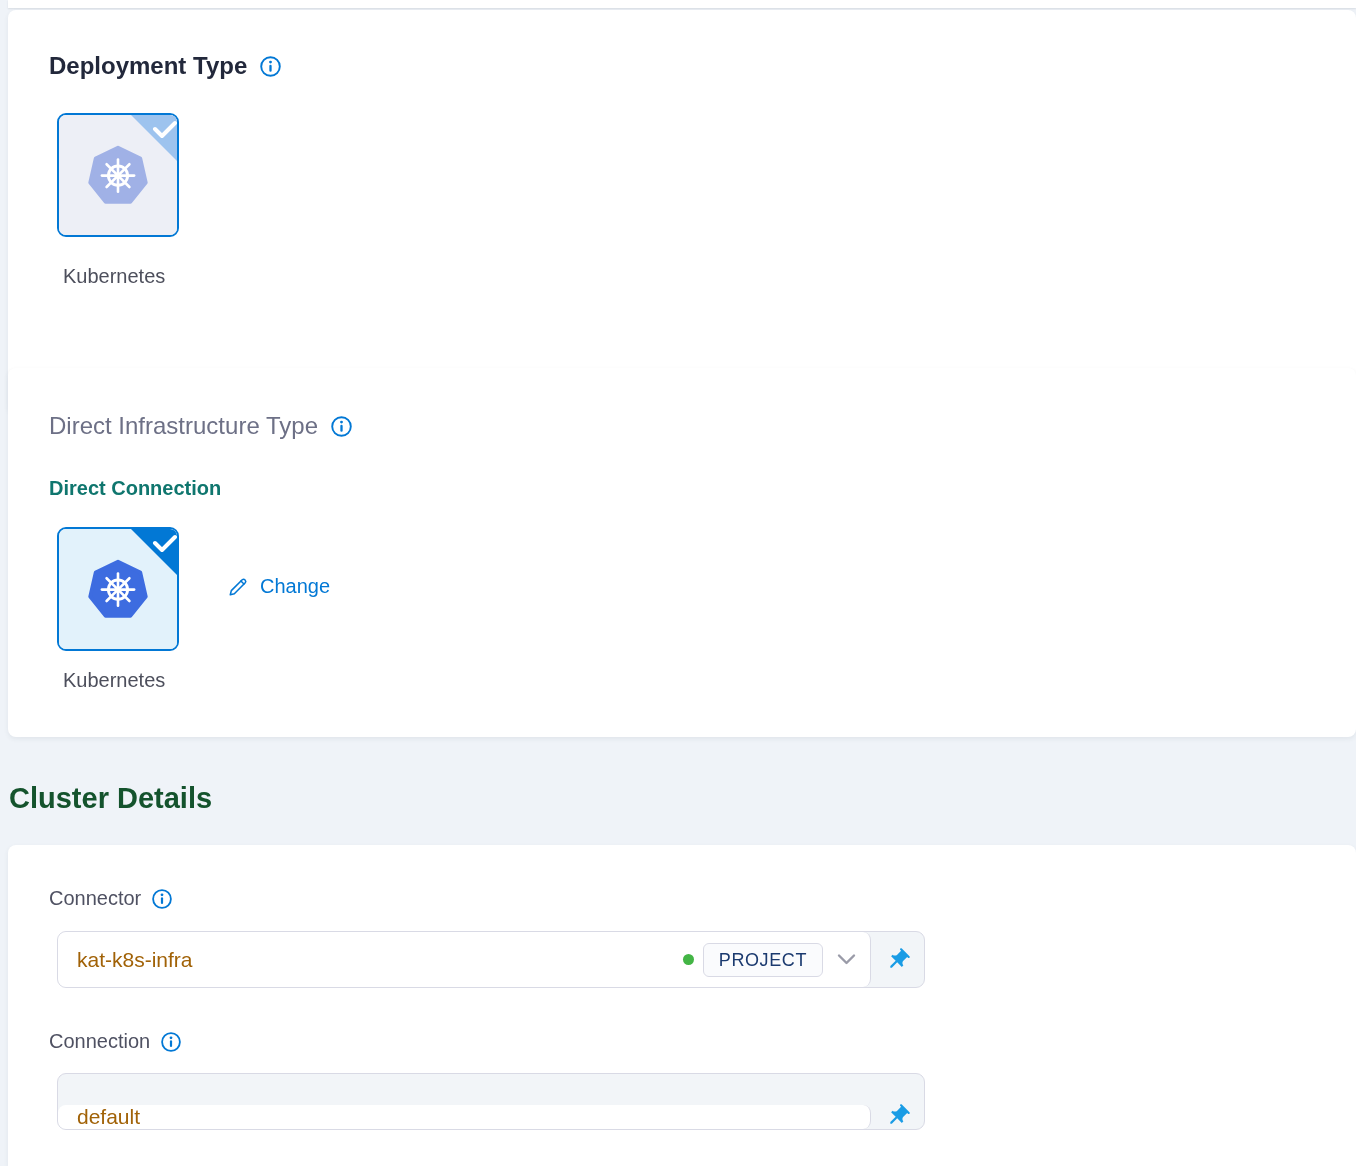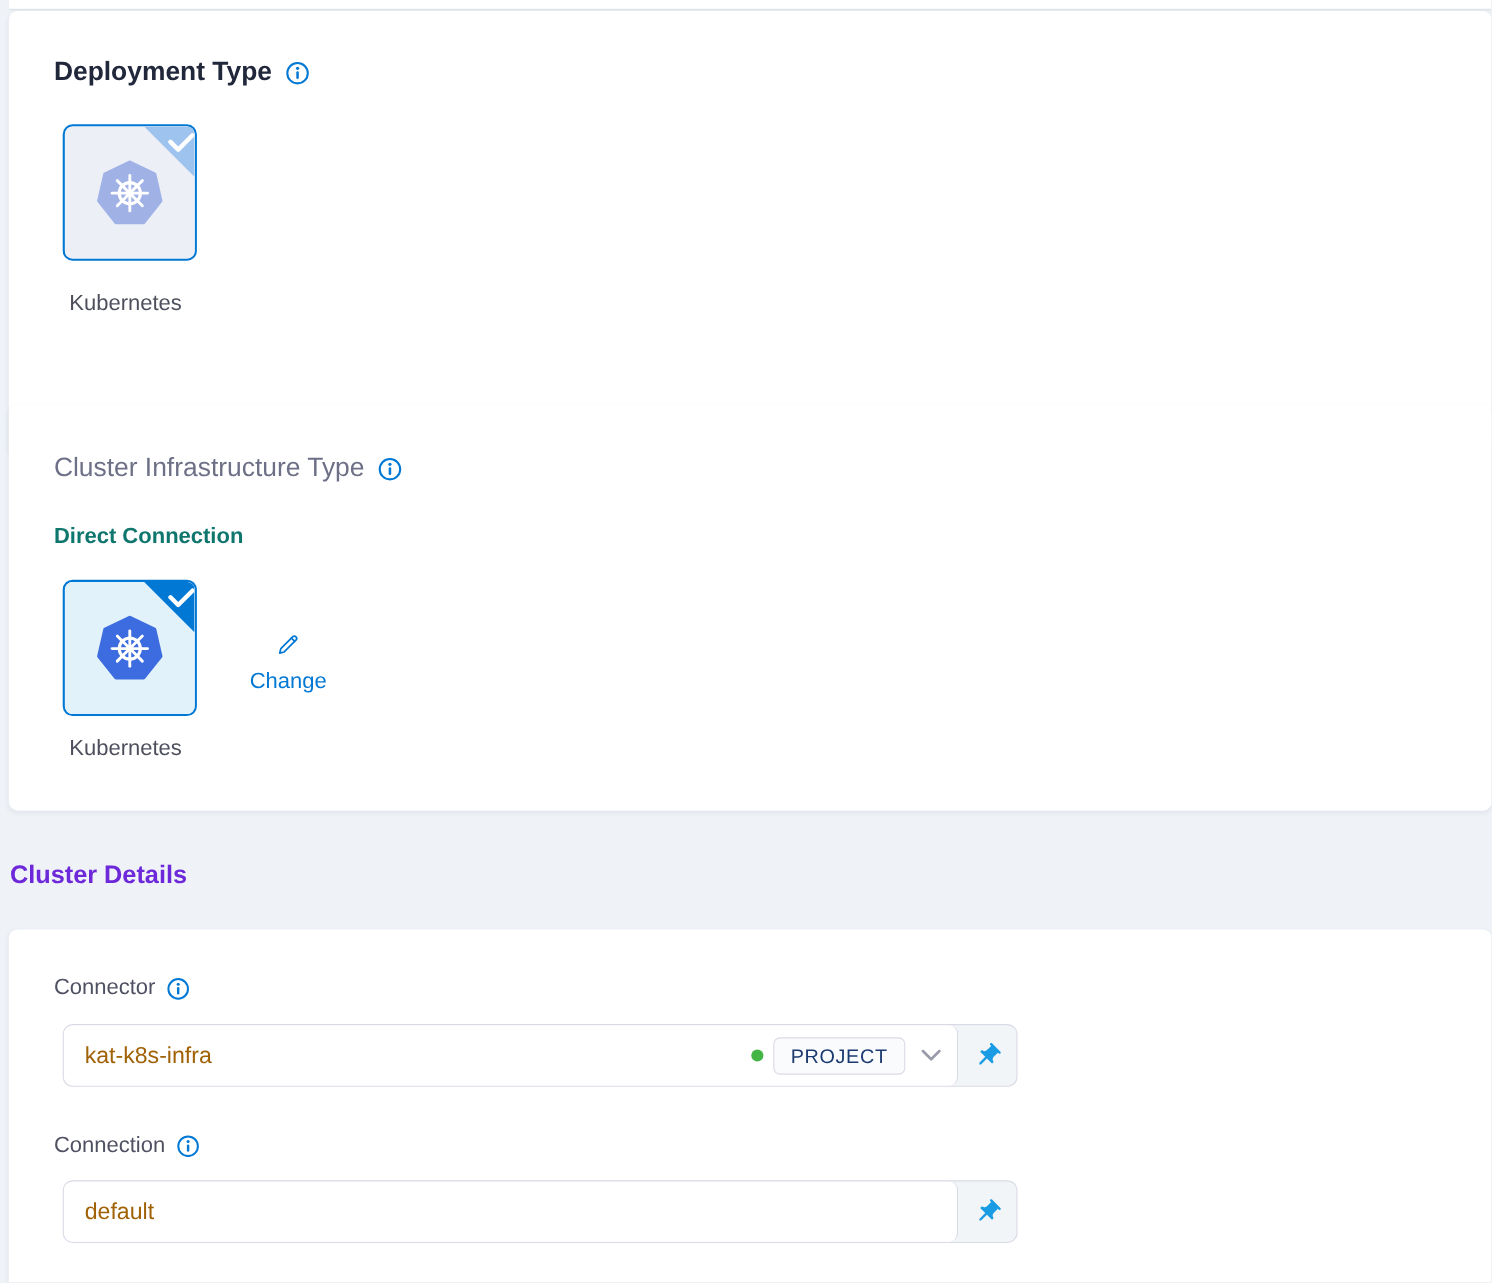--- a/index.html
+++ b/index.html
@@ -20,21 +20,21 @@
     box-shadow: 0 2px 5px rgba(40,50,70,.07);
   }
   .panel-1 { top: 10px;  height: 403px; }
   .panel-2 { top: 368px; height: 369px; }
   .panel-3 { top: 845px; height: 321px; border-bottom-left-radius: 0; border-bottom-right-radius: 0; }
 
   .section-title-row { display: flex; align-items: center; gap: 12px; }
   .h-bold   { font-size: 24px; font-weight: 700; color: #22283b; }
   .h-muted  { font-size: 24px; font-weight: 400; color: #6d7086; }
   .subhead  { font-size: 20px; font-weight: 700; color: #0f766e; }
-  .page-h   { position: absolute; left: 9px; top: 782px; font-size: 23px; font-weight: 700; color: #6d28d9; }
+  .page-h   { position: absolute; left: 9px; top: 782px; font-size: 29px; font-weight: 700; color: #14532d; }
 
   .abs { position: absolute; }
 
   
   .sel-card {
     position: absolute; width: 122px; height: 124px;
     border: 2px solid #0278d5; border-radius: 9px;
   }
   .sel-card .card-clip {
     position: absolute; inset: 0; border-radius: 7px; overflow: hidden;
@@ -44,21 +44,21 @@
   .card-bluish  .card-clip { background: #e2f2fb; }
   .corner-check {
     position: absolute; top: 0; right: 0; width: 46px; height: 46px;
   }
   .card-label {
     position: absolute; font-size: 20px; color: #4d4f5c; white-space: nowrap;
   }
 
   .change-link {
     position: absolute; display: flex; align-items: center; gap: 11px;
-    color: #0278d5; font-size: 20px; font-weight: 500; cursor: pointer; flex-direction: column;
+    color: #0278d5; font-size: 20px; font-weight: 500; cursor: pointer;
   }
 
   .field-label-row {
     position: absolute; display: flex; align-items: center; gap: 10px;
     font-size: 20px; font-weight: 500; color: #4f5162;
   }
 
   .input-group {
     position: absolute; left: 49px; width: 868px; height: 57px;
     border: 1px solid #d9dae5; border-radius: 9px; background: #f2f5f8;
@@ -123,21 +123,21 @@
           <polyline points="24,14 31,21 44,8" fill="none" stroke="#ffffff" stroke-width="4" stroke-linecap="round" stroke-linejoin="round"></polyline>
         </svg>
       </span>
     </div>
   </div>
   <div class="card-label" style="left:55px; top:255px;">Kubernetes</div>
 </div>
 
 <div class="panel panel-2">
   <div class="section-title-row abs" style="left:41px; top:44px;">
-    <span class="h-muted">Cluster Infrastructure Type</span>
+    <span class="h-muted">Direct Infrastructure Type</span>
     <span style="display:flex;">
       <svg width="23" height="23" viewBox="0 0 23 23">
         <circle cx="11.5" cy="11.5" r="9.3" fill="none" stroke="#0278d5" stroke-width="1.9"></circle>
         <circle cx="11.5" cy="7.1" r="1.45" fill="#0278d5"></circle>
         <rect x="10.35" y="9.8" width="2.3" height="7" rx="1.15" fill="#0278d5"></rect>
       </svg>
     </span>
   </div>
 
   <div class="subhead abs" style="left:41px; top:109px;">Direct Connection</div>
@@ -221,21 +221,21 @@
     <span>Connection</span>
     <span style="display:flex;">
       <svg width="22" height="22" viewBox="0 0 23 23">
         <circle cx="11.5" cy="11.5" r="9.3" fill="none" stroke="#0278d5" stroke-width="1.9"></circle>
         <circle cx="11.5" cy="7.1" r="1.45" fill="#0278d5"></circle>
         <rect x="10.35" y="9.8" width="2.3" height="7" rx="1.15" fill="#0278d5"></rect>
       </svg>
     </span>
   </div>
 
-  <div class="input-group" style="top:228px;">
+  <div class="input-group" style="top:228px;align-items:flex-end;">
     <div class="input-main">
       <span class="input-text">default</span>
     </div>
     <div class="pin-cell">
       <span style="display:flex;">
         <svg width="26" height="26" viewBox="0 0 24 24">
           <path transform="rotate(45 12 12)" fill="#1a9ce5" d="M16 9V4h1c.55 0 1-.45 1-1s-.45-1-1-1H7c-.55 0-1 .45-1 1s.45 1 1 1h1v5c0 1.66-1.34 3-3 3v2h5.97v7l1 1 1-1v-7H19v-2c-1.66 0-3-1.34-3-3z"></path>
         </svg>
       </span>
     </div>

